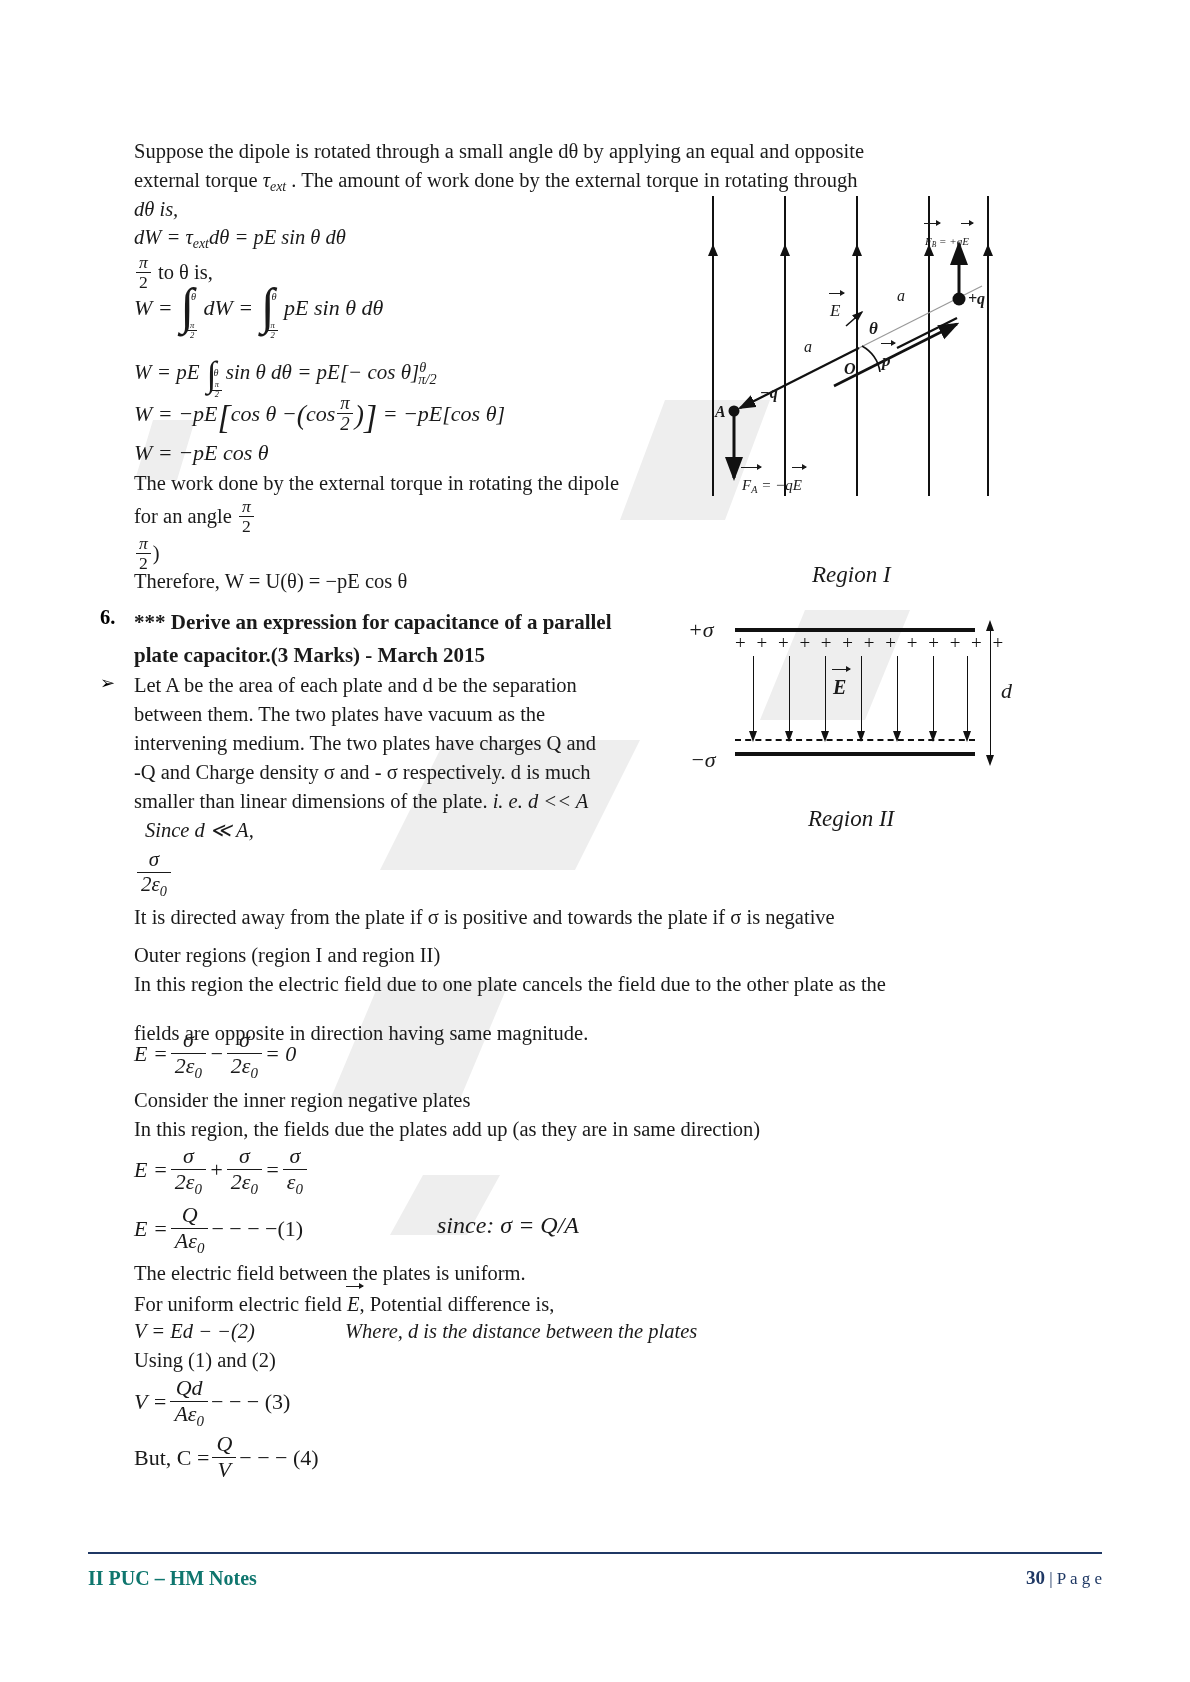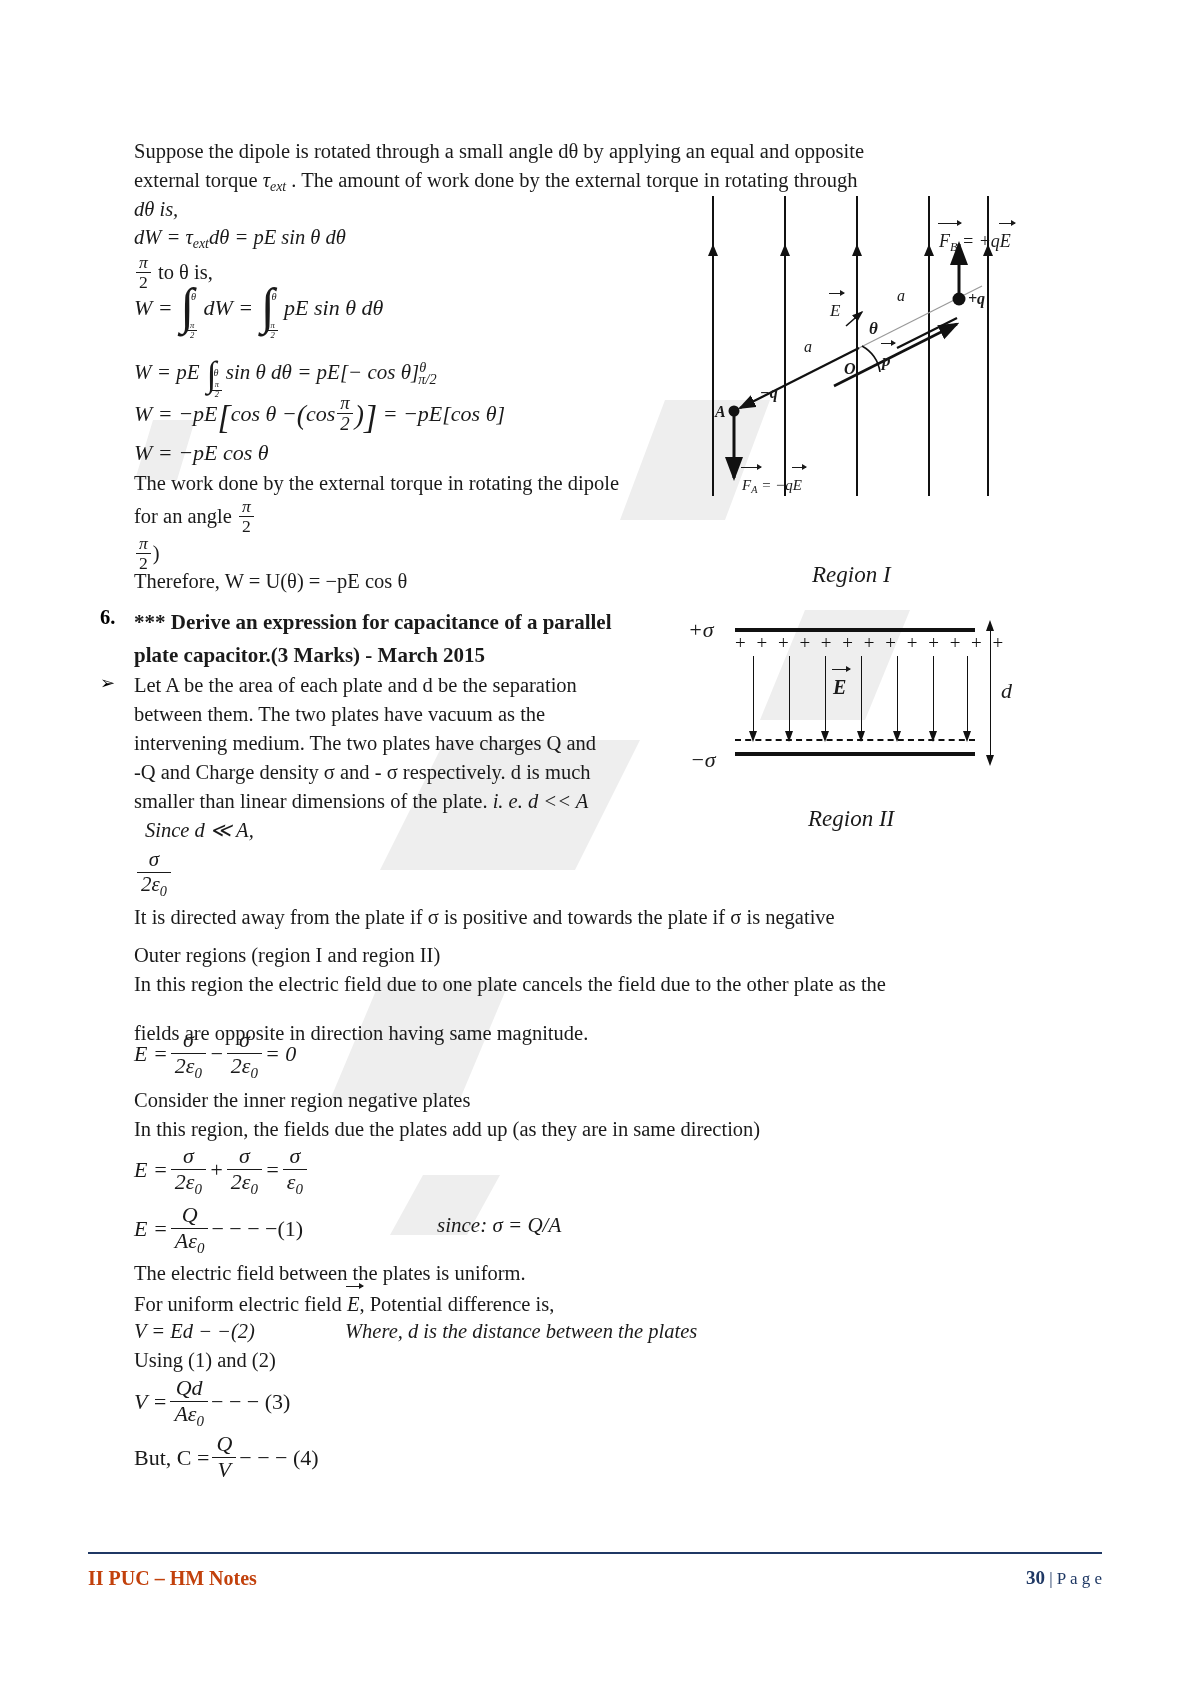--- a/index.html
+++ b/index.html
@@ -179,21 +179,21 @@
   }
 
   
   .footer-rule {
     position: absolute; left: 88px; top: 1552px; width: 1014px;
     border-top: 2px solid #1f3864;
   }
   .footer-left {
     position: absolute; left: 88px; top: 1567px;
     font-family: "Liberation Serif", serif;
-    font-weight: bold; font-size: 20px; color: #c2410c;
+    font-weight: bold; font-size: 20px; color: #0f766e;
   }
   .footer-right {
     position: absolute; right: 88px; top: 1567px;
     font-family: "Liberation Serif", serif;
     font-size: 17px; color: #1f3864;
   }
   .footer-right .pg { font-weight: bold; font-size: 19px; }
   .footer-right .sep { font-weight: normal; }
 </style>
 </head>
@@ -308,21 +308,21 @@
     <span class="txt i" style="left:118px; top:98px; font-size:17px;"><span class="vec">E</span></span>
     <span class="txt i b" style="left:157px; top:118px; font-size:17px;">θ</span>
     <span class="txt i b" style="left:170px; top:148px; font-size:17px;"><span class="vec">p</span></span>
     <span class="txt i" style="left:92px; top:136px; font-size:16px;">a</span>
     <span class="txt i" style="left:185px; top:85px; font-size:16px;">a</span>
     <span class="txt i b" style="left:132px; top:158px; font-size:16px;">O</span>
     <span class="txt i b" style="left:48px; top:182px; font-size:16px;">−q</span>
     <span class="txt i b" style="left:256px; top:88px; font-size:16px;">+q</span>
     <span class="txt i b" style="left:3px; top:201px; font-size:16px;">A</span>
 
-    <span class="txt i" style="left:227px; top:28px; font-size:18px; white-space:nowrap;">
+    <span class="txt i" style="left:213px; top:28px; font-size:11px; white-space:nowrap;">
       <span class="vec"><span>F</span><span class="sub">B</span></span>
       <span>=  +</span><span class="i">q</span><span class="vec i">E</span>
     </span>
 
     <span class="txt i" style="left:30px; top:272px; font-size:15px; white-space:nowrap;">
       <span class="vec"><span>F</span><span class="sub">A</span></span>
       <span>= −</span><span class="i">q</span><span class="vec i">E</span>
     </span>
   </div>
 
@@ -361,21 +361,21 @@
   <div class="txt" style="left:134px; top:1085px;">Consider the inner region negative plates</div>
   <div class="txt" style="left:134px; top:1114px; width:890px;">In this region, the fields due the plates add up (as they are in same direction)</div>
 
   <div class="txt i" style="left:134px; top:1144px; font-size:22px;">
     <span>E =</span><span class="bigfrac"><span class="num">σ</span><span class="den"><span>2ε</span><span class="sub">0</span></span></span><span>+</span><span class="bigfrac"><span class="num">σ</span><span class="den"><span>2ε</span><span class="sub">0</span></span></span><span>=</span><span class="bigfrac"><span class="num">σ</span><span class="den"><span>ε</span><span class="sub">0</span></span></span>
   </div>
 
   <div class="txt i" style="left:134px; top:1203px; font-size:22px;">
     <span>E =</span><span class="bigfrac"><span class="num">Q</span><span class="den"><span>Aε</span><span class="sub">0</span></span></span><span style="font-style:normal;">− − − −(1)</span>
   </div>
-  <div class="txt i" style="left:437px; top:1210px; font-size:21px;">since: σ = Q/A</div>
+  <div class="txt i" style="left:437px; top:1210px; font-size:24px;">since: σ = Q/A</div>
 
   <div class="txt" style="left:134px; top:1258px;">The electric field between the plates is uniform.</div>
 
   <div class="txt" style="left:134px; top:1287px;">
     <span>For uniform electric field </span><span class="i vec">E</span><span>, Potential difference is,</span>
   </div>
 
   <div class="txt i" style="left:134px; top:1316px;">V = Ed   − −(2)</div>
   <div class="txt i" style="left:345px; top:1316px;">Where, d is the distance between the plates</div>
 

